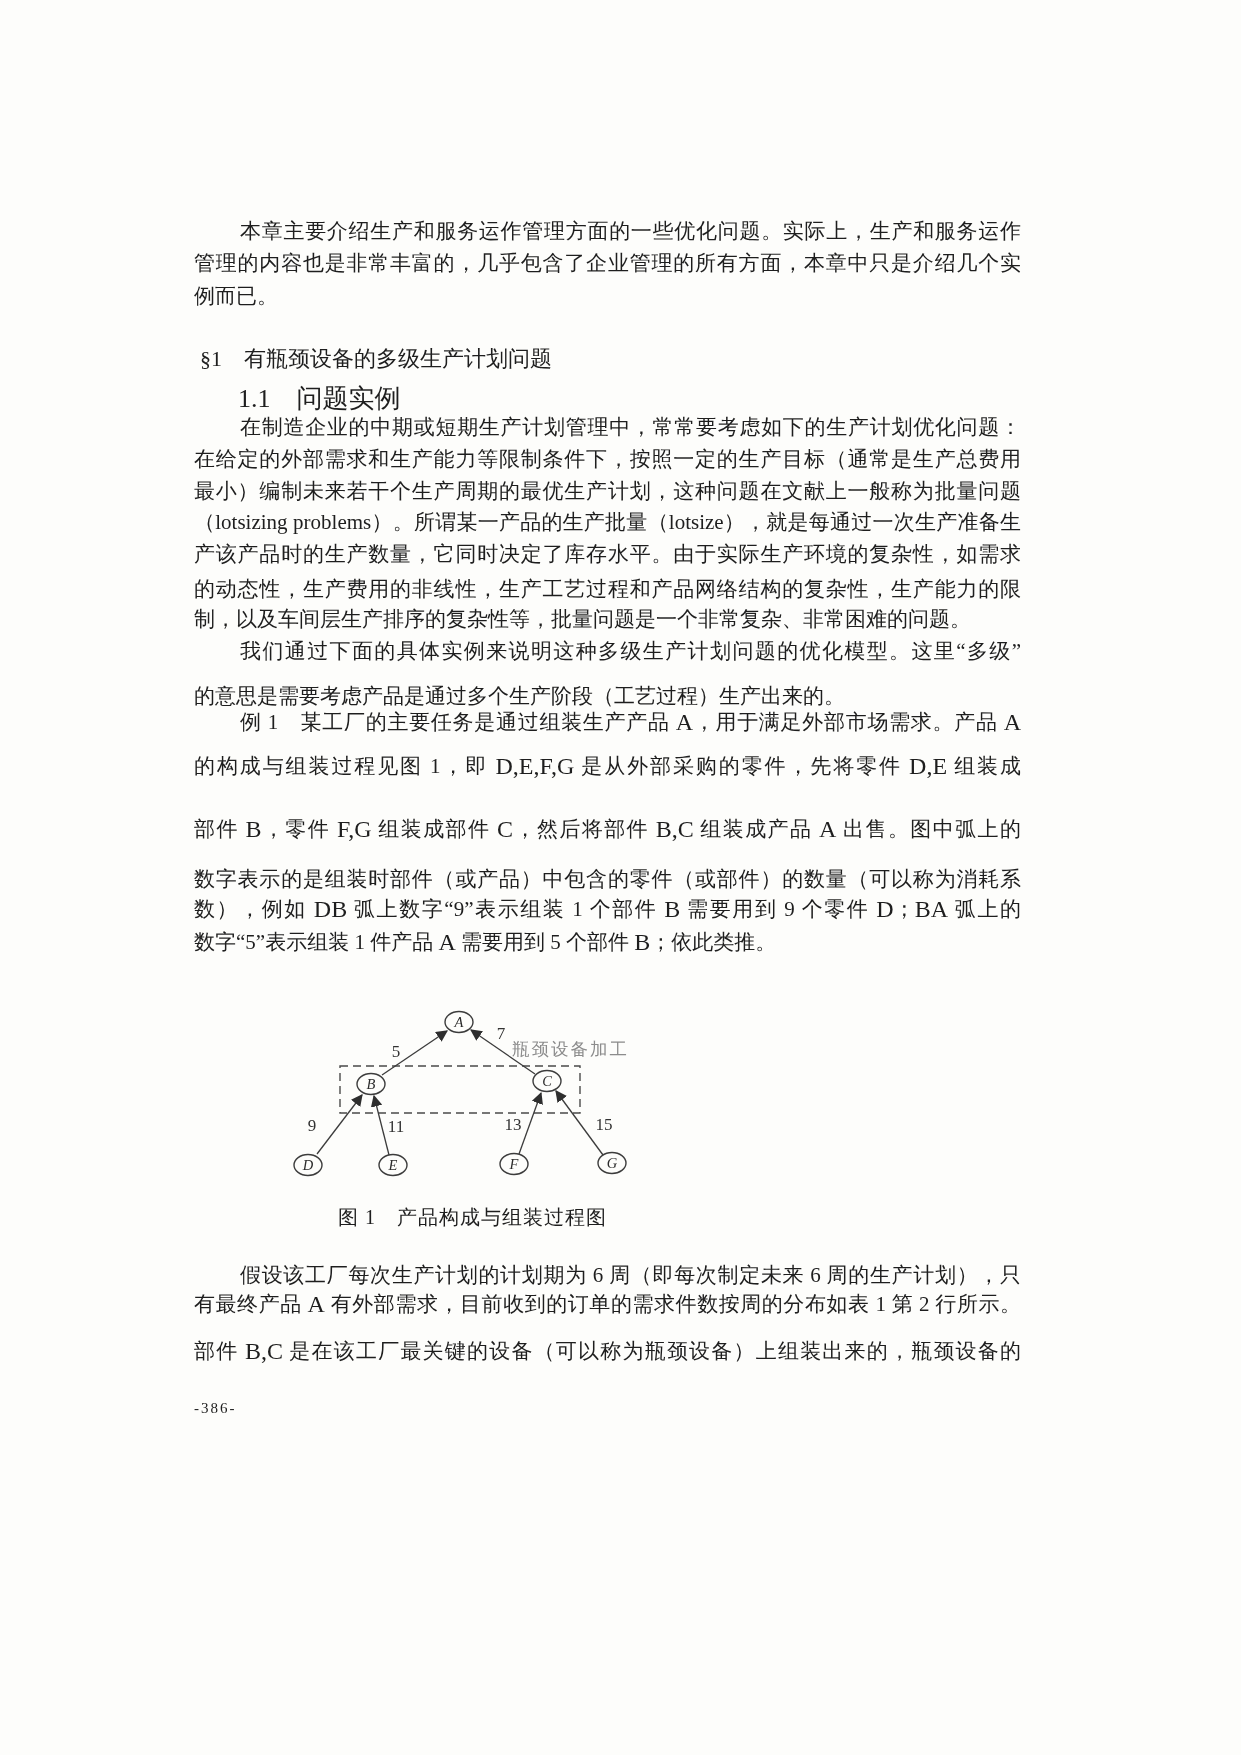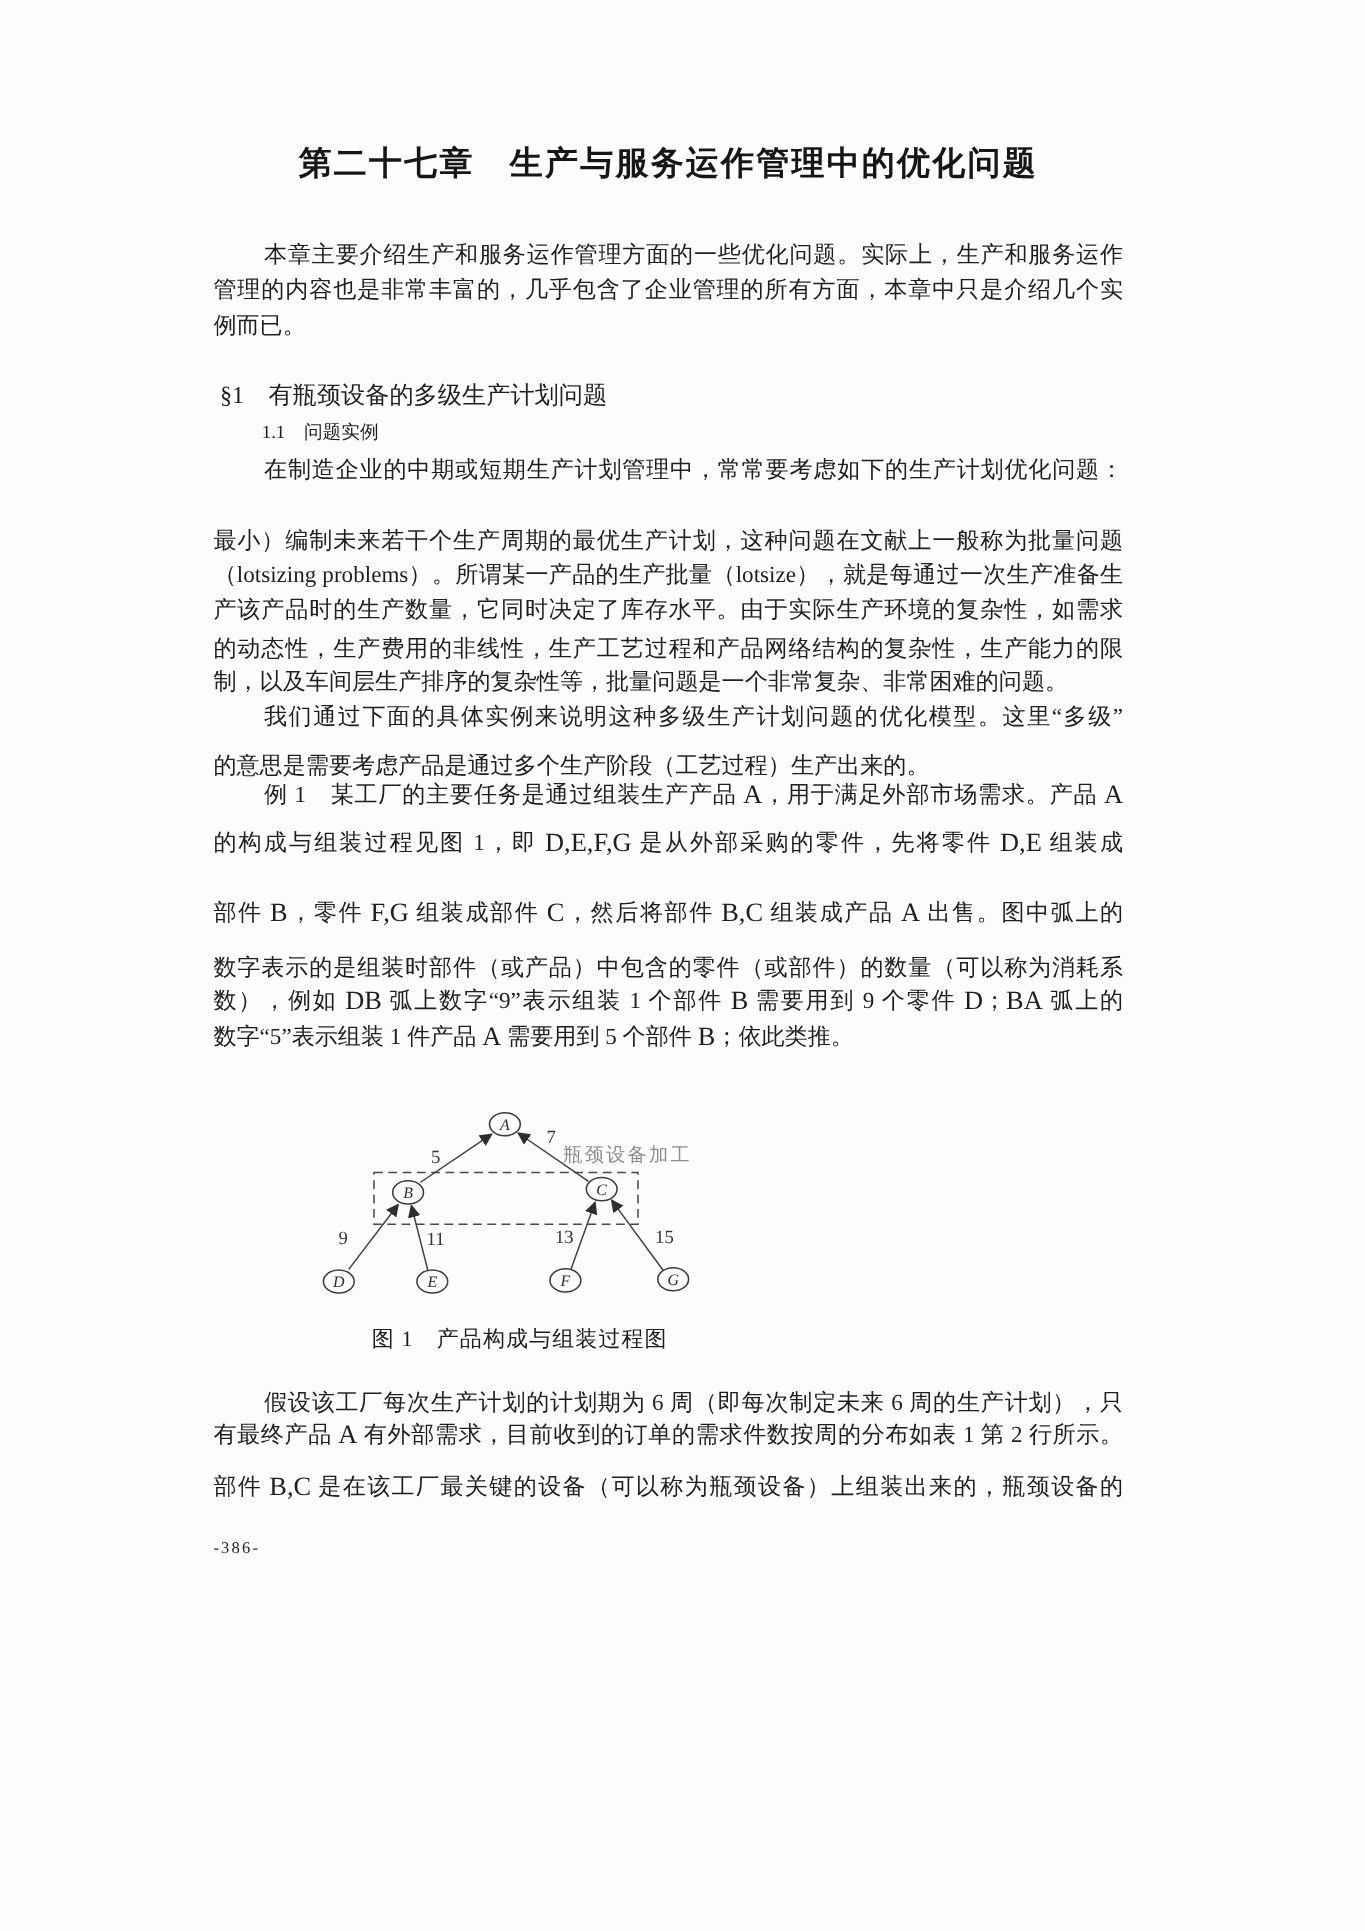--- a/index.html
+++ b/index.html
@@ -19,21 +19,21 @@
   .m {
     font-family:"Liberation Serif","DejaVu Serif",serif;
     font-size:24px; line-height:1; vertical-align:-1px;
   }
   .chapter-title {
     position:absolute; top:128px; left:194px; width:827px;
     text-align:center; font-size:30px; font-weight:bold; letter-spacing:2px;
     font-family:"Liberation Sans","DejaVu Sans",sans-serif; color:#161616;
   }
   .sec-heading   { position:absolute; top:344px; left:200px; font-size:22px; }
-  .sub-heading   { position:absolute; top:381px; left:238px; font-size:17px; }
+  .sub-heading   { position:absolute; top:381px; left:238px; font-size:26px; }
   .figure-wrap   { position:absolute; top:975px; left:240px; width:440px; height:245px; }
   .fig-caption   { position:absolute; top:1192px; left:338px; font-size:20px; letter-spacing:1px;margin-top:12px; }
   .page-number   { position:absolute; top:1400px; left:194px; font-size:15px; letter-spacing:2px; }
   svg text.node-t {
     font-family:"Liberation Serif","DejaVu Serif",serif;
     font-style:italic; font-size:14.5px; fill:#2c2c2c;
   }
   svg text.edge-t {
     font-family:"Liberation Serif","DejaVu Serif",serif;
     font-size:17px; fill:#333;
@@ -42,30 +42,30 @@
     font-size:17.5px; fill:#8c8c8c; letter-spacing:2px;
   }
   svg .wire { stroke:#3c3c3c; stroke-width:1.3; fill:none; }
   svg .nodeshape { stroke:#3c3c3c; stroke-width:1.4; fill:#fdfdfb; }
 </style>
 </head>
 <body>
 
 <div class="page">
 
-  <div class="chapter-title">第二十七章　生产与服务运作管理中的优化问题</div>
 
   <div class="line indent full" style="top:218px">本章主要介绍生产和服务运作管理方面的一些优化问题。实际上，生产和服务运作</div>
   <div class="line flush" style="top:283px">例而已。</div>
   <div class="line flush full" style="top:250px">管理的内容也是非常丰富的，几乎包含了企业管理的所有方面，本章中只是介绍几个实</div>
 
   <div class="sec-heading">§1　有瓶颈设备的多级生产计划问题</div>
   <div class="sub-heading">1.1　问题实例</div>
 
   <div class="line indent full" style="top:414px">在制造企业的中期或短期生产计划管理中，常常要考虑如下的生产计划优化问题：</div>
+  <div class="line flush full" style="top:446px">在给定的外部需求和生产能力等限制条件下，按照一定的生产目标（通常是生产总费用</div>
   <div class="line flush full" style="top:478px">最小）编制未来若干个生产周期的最优生产计划，这种问题在文献上一般称为批量问题</div>
   <div class="line flush full" style="top:509px">（lotsizing problems）。所谓某一产品的生产批量（lotsize），就是每通过一次生产准备生</div>
   <div class="line flush full" style="top:576px">的动态性，生产费用的非线性，生产工艺过程和产品网络结构的复杂性，生产能力的限</div>
   <div class="line flush full" style="top:541px">产该产品时的生产数量，它同时决定了库存水平。由于实际生产环境的复杂性，如需求</div>
   <div class="line flush" style="top:606px">制，以及车间层生产排序的复杂性等，批量问题是一个非常复杂、非常困难的问题。</div>
 
   <div class="line indent full" style="top:638px">我们通过下面的具体实例来说明这种多级生产计划问题的优化模型。这里“多级”</div>
   <div class="line flush" style="top:683px">的意思是需要考虑产品是通过多个生产阶段（工艺过程）生产出来的。</div>
 
   <div class="line indent full" style="top:709px"><span>例 1　某工厂的主要任务是通过组装生产产品 </span><span class="m">A</span><span>，用于满足外部市场需求。产品 </span><span class="m">A</span></div>

